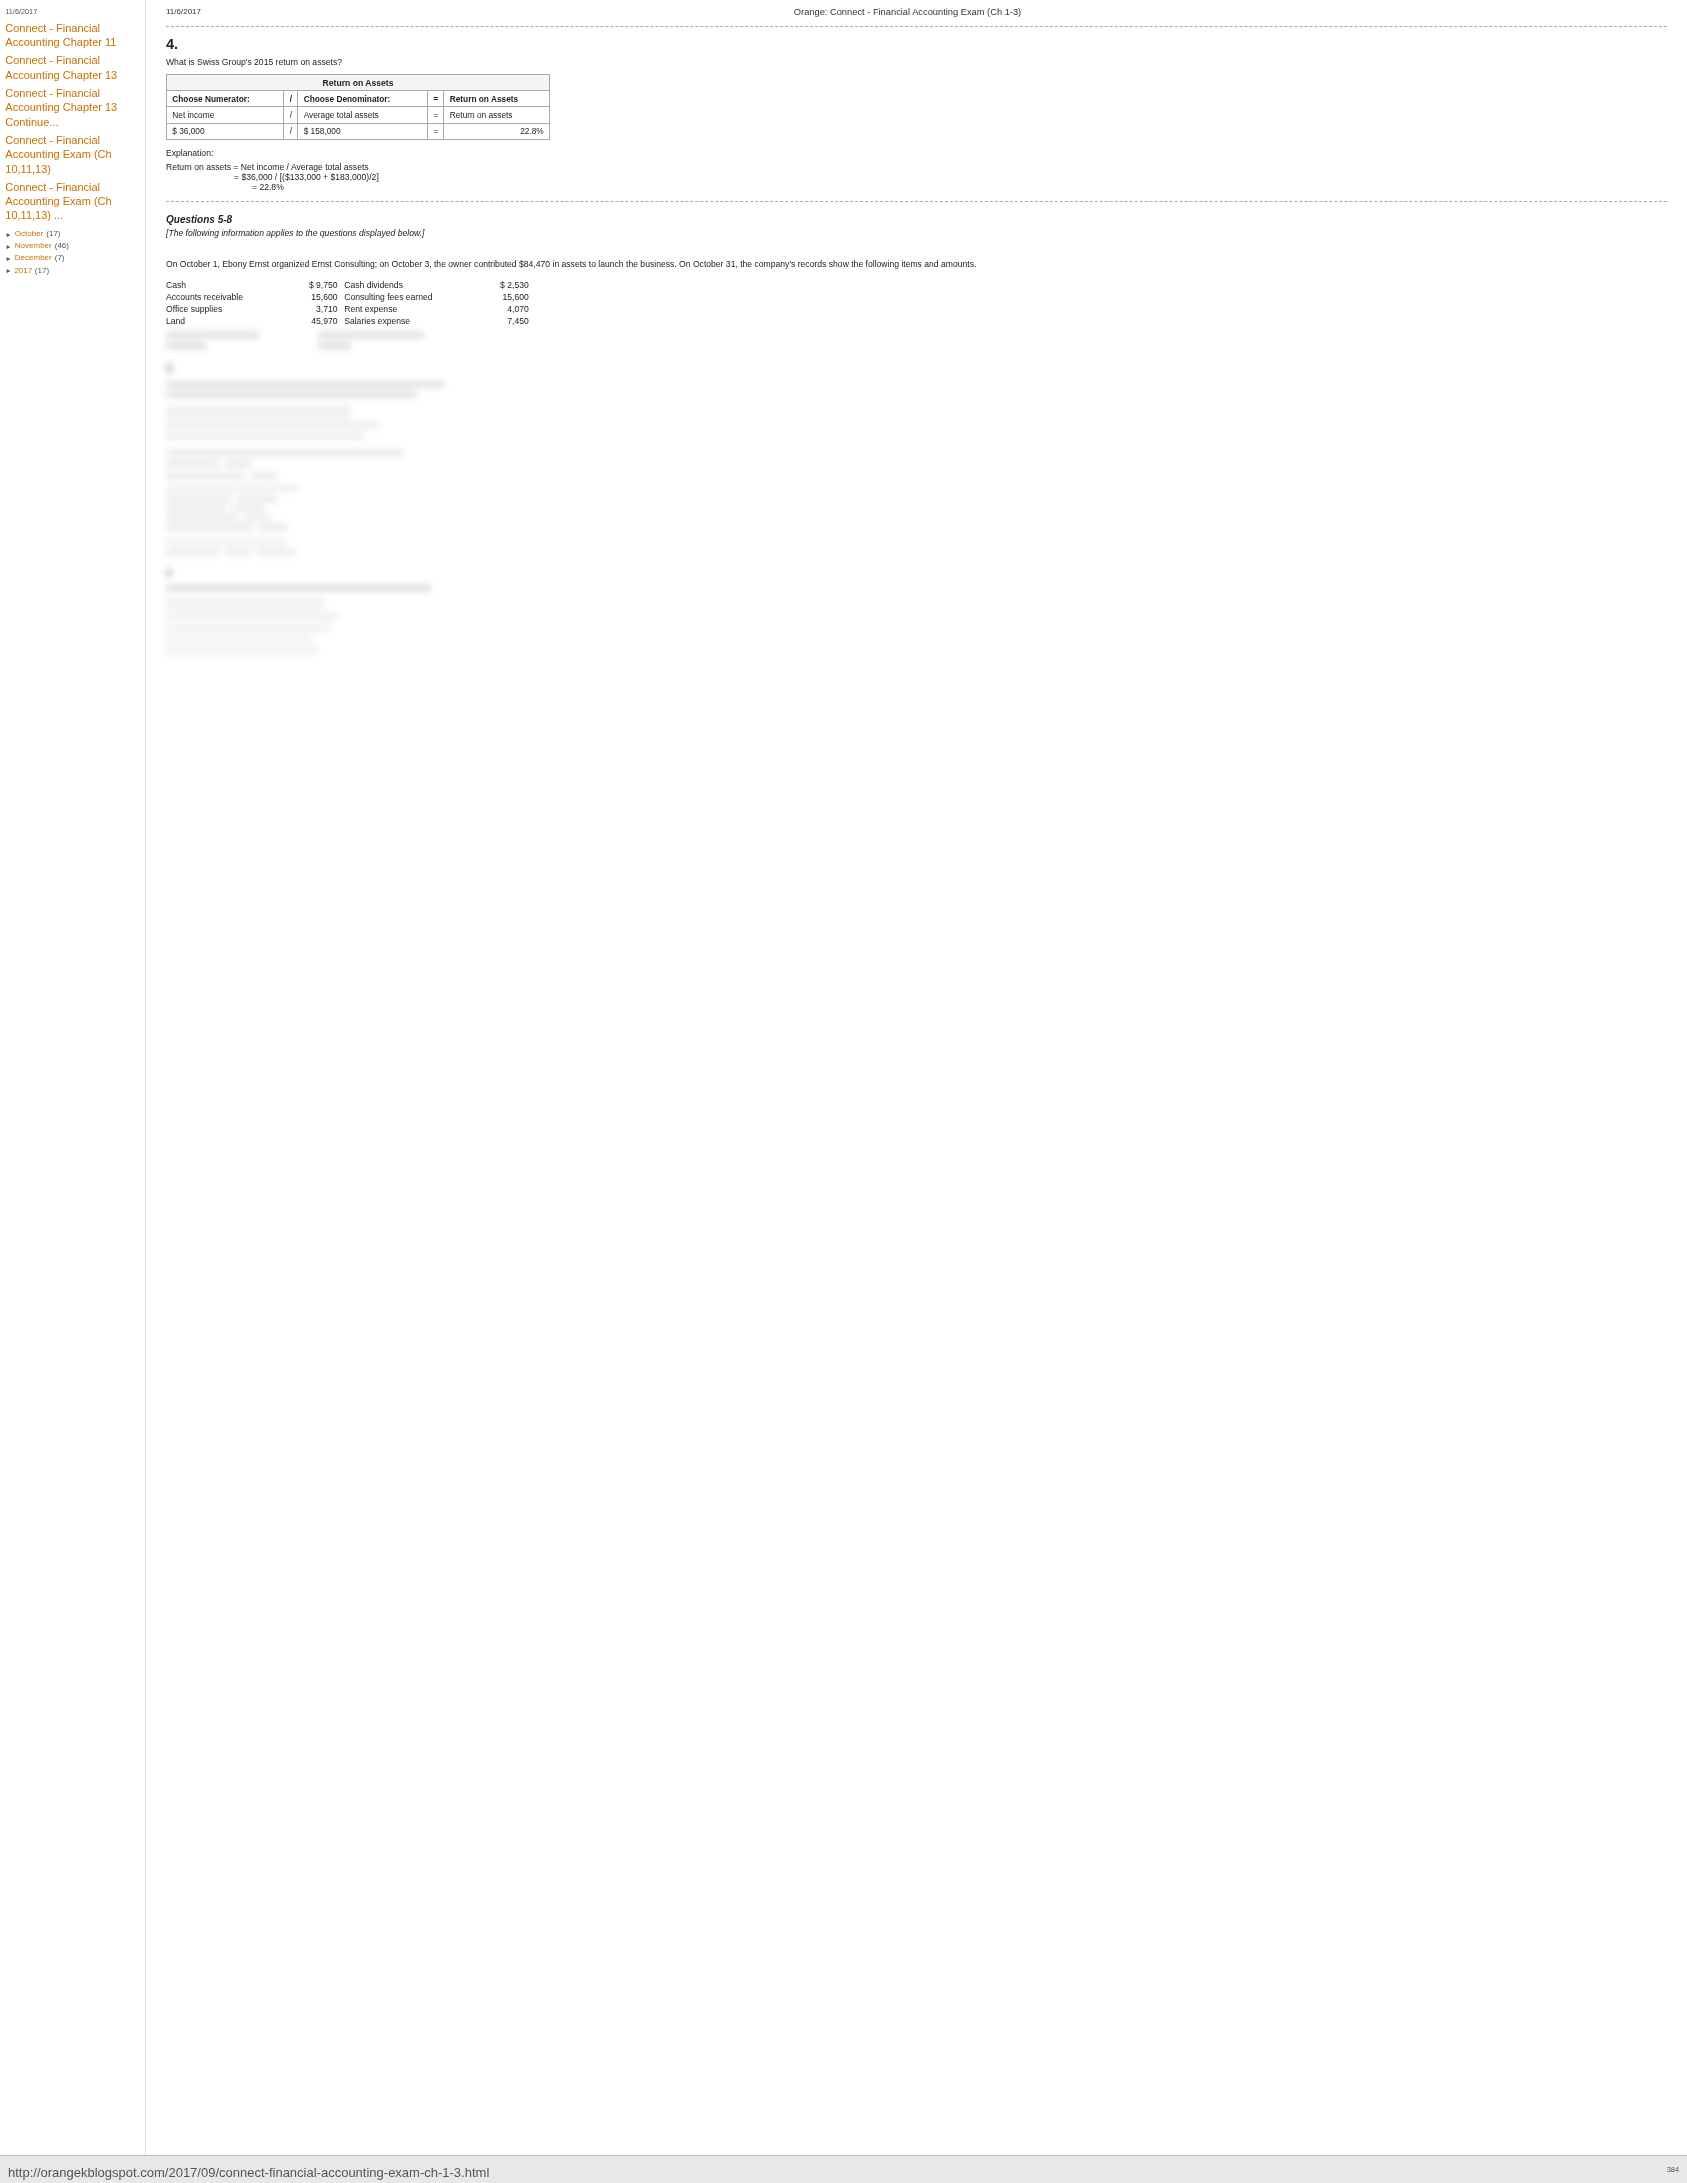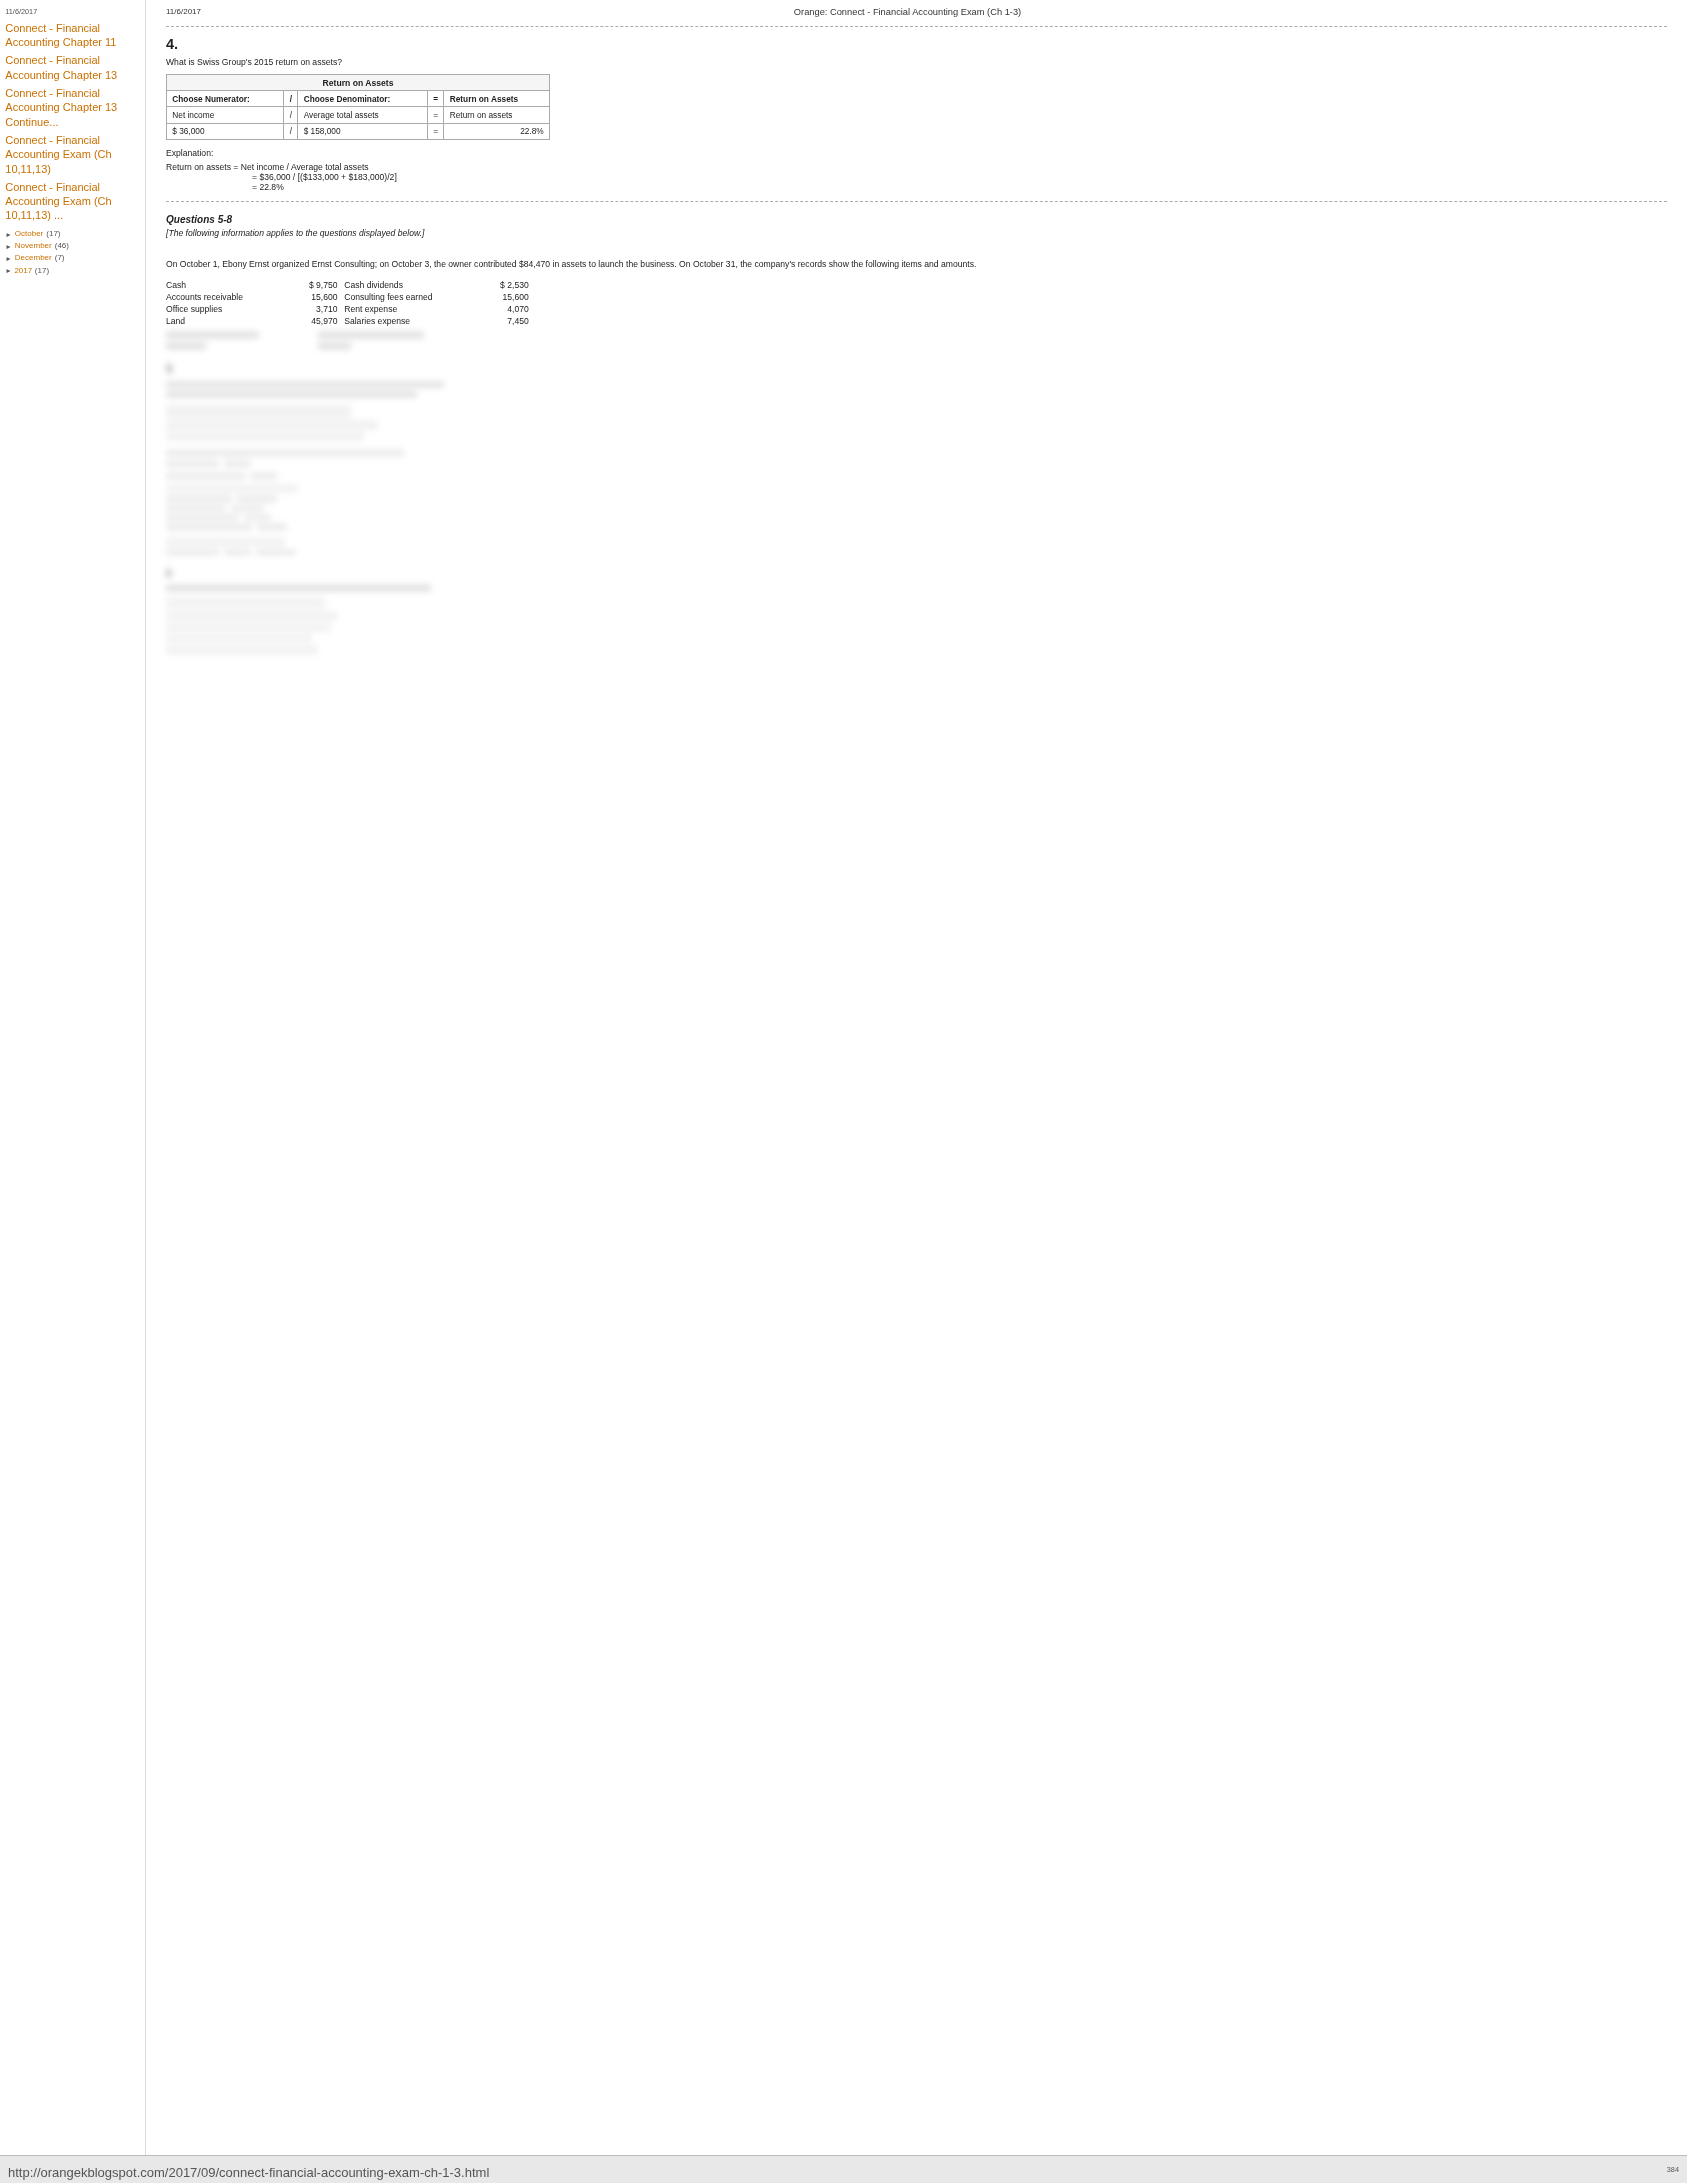--- a/index.html
+++ b/index.html
@@ -273,21 +273,21 @@
         <td class="col-result">22.8%</td>
       </tr>
     </tbody>
   </table>
 
   <div class="explanation-section">
     <div class="exp-label">Explanation:</div>
     <div style="margin-top:4px; display:flex; gap: 2.6px;">
       <span style="min-width:86px;">Return on assets  = Net income / Average total assets</span>
     </div>
-    <div style="margin-left:86px;">
+    <div style="margin-left:68px;">
       <span>= $36,000 / [($133,000 + $183,000)/2]</span>
     </div>
     <div style="margin-left:86px;">
       <span>= 22.8%</span>
     </div>
   </div>
 
   <hr class="divider">
 
   <div class="questions-header">Questions 5-8</div>

